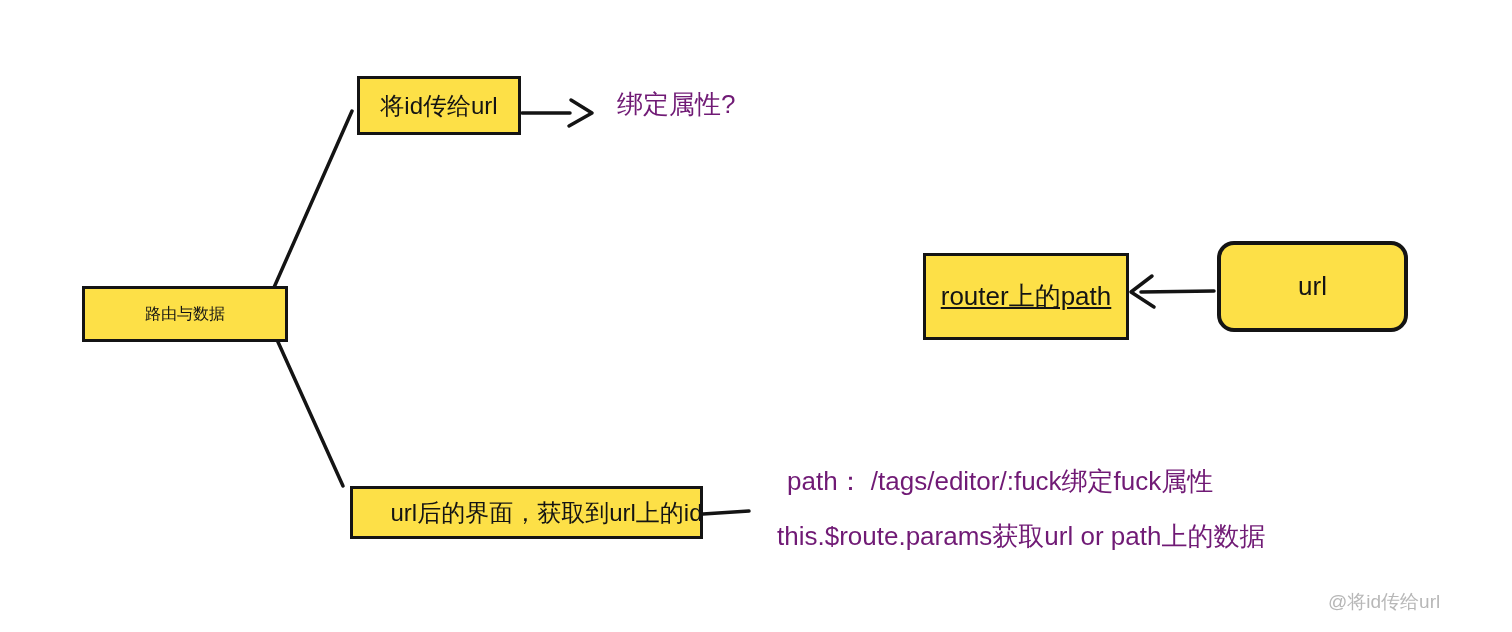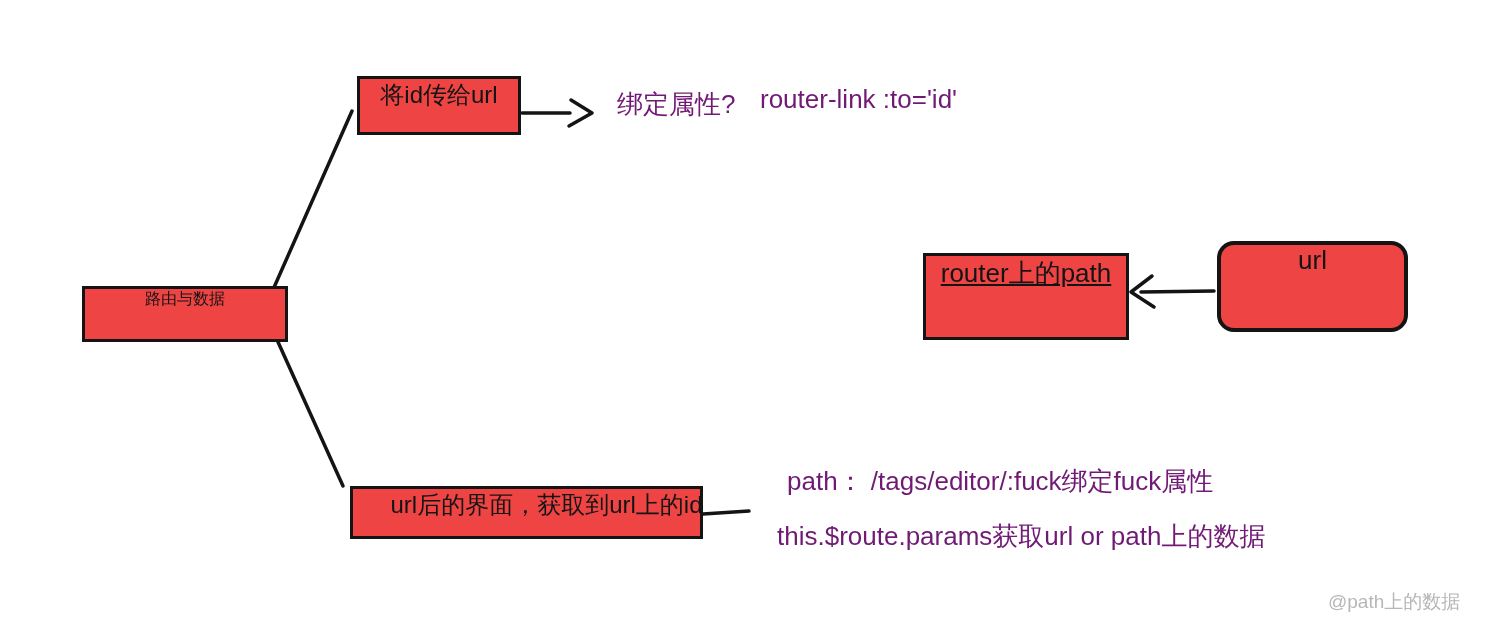--- a/index.html
+++ b/index.html
@@ -18,22 +18,23 @@
   .connector-layer {
     position: absolute;
     left: 0; top: 0;
     width: 1512px;
     height: 632px;
     pointer-events: none;
   }
   .node {
     position: absolute;
     border: 3px solid #141414;
-    background: #ef4444;
+    background: #fde047;
     display: flex;
+    align-items: center;
     justify-content: center;
     color: #141414;
     box-sizing: border-box;
     white-space: nowrap;
   }
   .node-root        { left: 82px;   top: 286px; width: 206px; height: 56px; font-size: 16px; }
   .node-pass-id     { left: 357px;  top: 76px;  width: 164px; height: 59px; font-size: 24px; }
   .node-router-path { left: 923px;  top: 253px; width: 206px; height: 87px; font-size: 26px; text-decoration: underline; }
   .node-url         { left: 1217px; top: 241px; width: 191px; height: 91px; font-size: 26px; border-width: 4px; border-radius: 17px; }
   .node-url-page    { left: 350px;  top: 486px; width: 353px; height: 53px; font-size: 24px; padding-left: 40px; }
@@ -93,21 +94,20 @@
   <div class="node node-url">
     <span>url</span>
   </div>
 
   <div class="node node-url-page">
     <span>url后的界面，获取到url上的id</span>
   </div>
 
   <div class="annotation ann-bind-question">绑定属性?</div>
 
-  <div class="annotation ann-router-link">router-link :to='id'</div>
 
   <div class="annotation ann-path-binding">path： /tags/editor/:fuck绑定fuck属性</div>
 
   <div class="annotation ann-route-params">this.$route.params获取url or path上的数据</div>
 
-  <div class="watermark">@path上的数据</div>
+  <div class="watermark">@将id传给url</div>
 
 </div>
 
 </body></html>

